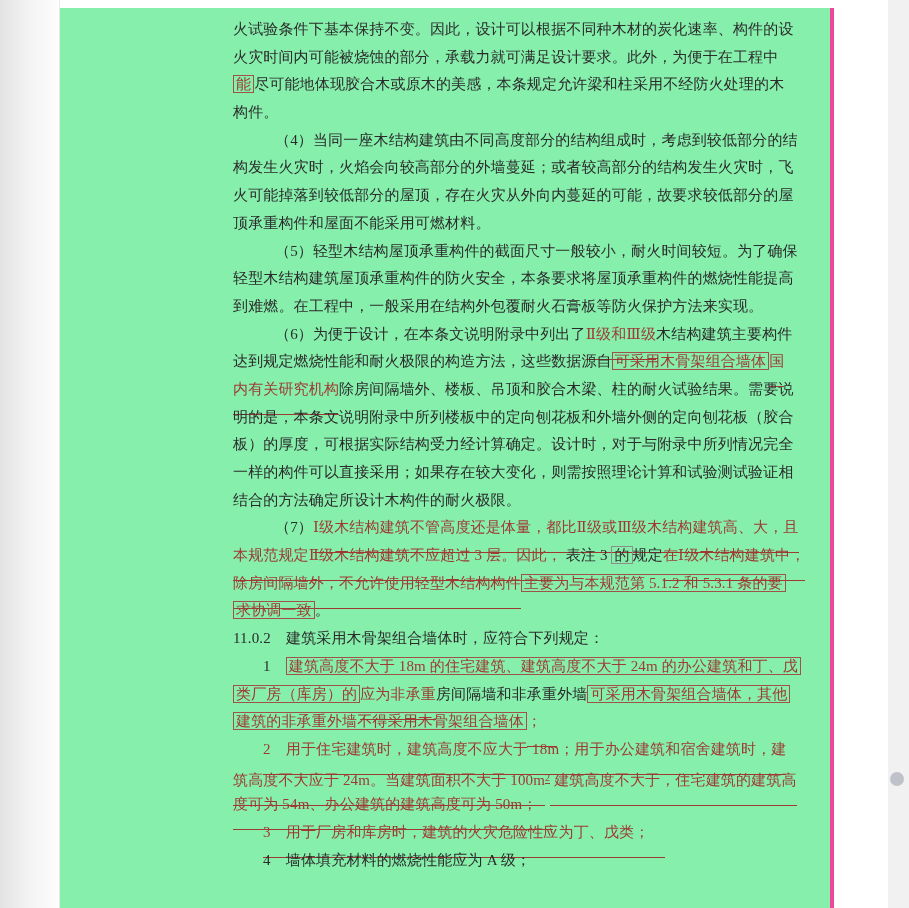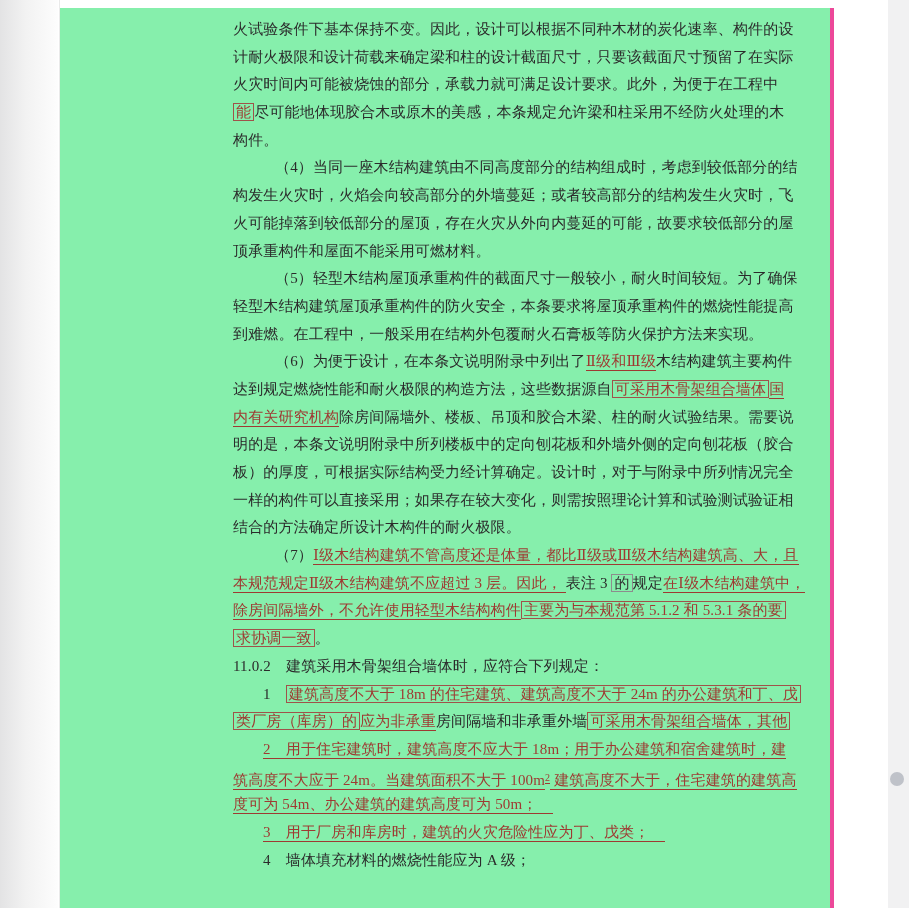--- a/index.html
+++ b/index.html
@@ -34,35 +34,34 @@
     position:absolute;left:173px;top:8px;width:600px;
     font-size:15px;letter-spacing:0.15px;color:#2b2b2b;
   }
   .line{
     height:27.7px;line-height:27.7px;white-space:nowrap;
   }
   .ind0{padding-left:0;}
   .ind1{padding-left:42px;}   
   .ind2{padding-left:30px;}   
   .seg-k{color:#2b2b2b;}
-  .seg-i{color:#9e3a32;border-bottom:1px solid #9e3a32;padding-bottom:1px;}
+  .seg-i{color:#9e3a32;border-bottom:1px solid #9e3a32;padding-bottom:17px;}
   .seg-d{color:#9e3a32;border:1px solid #a0524a;padding:0 2px;}
   .seg-dk{color:#333333;border:1px solid #8d8d8d;padding:0 2px;}
   .seg-is{color:#9e3a32;border-bottom:1px solid #9e3a32;vertical-align:4px;font-size:10px;}
 </style>
 </head>
 <body>
 
 <div class="edge-shadow"></div>
 <div class="page-left-line"></div>
 
 <div class="page">
   <div class="content">
       <div class="line ind0"><span class="seg-k">火试验条件下基本保持不变。因此，设计可以根据不同种木材的炭化速率、构件的设</span></div>
-      <div class="line ind0"><span class="seg-k">计耐火极限和设计荷载来确定梁和柱的设计截面尺寸，只要该截面尺寸预留了在实际</span></div>
       <div class="line ind0"><span class="seg-k">火灾时间内可能被烧蚀的部分，承载力就可满足设计要求。此外，为便于在工程中</span></div>
       <div class="line ind0"><span class="seg-d">能</span><span class="seg-k">尽可能地体现胶合木或原木的美感，本条规定允许梁和柱采用不经防火处理的木</span></div>
       <div class="line ind0"><span class="seg-k">构件。</span></div>
       <div class="line ind1"><span class="seg-k">（4）当同一座木结构建筑由不同高度部分的结构组成时，考虑到较低部分的结</span></div>
       <div class="line ind0"><span class="seg-k">构发生火灾时，火焰会向较高部分的外墙蔓延；或者较高部分的结构发生火灾时，飞</span></div>
       <div class="line ind0"><span class="seg-k">火可能掉落到较低部分的屋顶，存在火灾从外向内蔓延的可能，故要求较低部分的屋</span></div>
       <div class="line ind0"><span class="seg-k">顶承重构件和屋面不能采用可燃材料。</span></div>
       <div class="line ind1"><span class="seg-k">（5）轻型木结构屋顶承重构件的截面尺寸一般较小，耐火时间较短。为了确保</span></div>
       <div class="line ind0"><span class="seg-k">轻型木结构建筑屋顶承重构件的防火安全，本条要求将屋顶承重构件的燃烧性能提高</span></div>
       <div class="line ind0"><span class="seg-k">到难燃。在工程中，一般采用在结构外包覆耐火石膏板等防火保护方法来实现。</span></div>
@@ -73,20 +72,21 @@
       <div class="line ind0"><span class="seg-k">板）的厚度，可根据实际结构受力经计算确定。设计时，对于与附录中所列情况完全</span></div>
       <div class="line ind0"><span class="seg-k">一样的构件可以直接采用；如果存在较大变化，则需按照理论计算和试验测试验证相</span></div>
       <div class="line ind0"><span class="seg-k">结合的方法确定所设计木构件的耐火极限。</span></div>
       <div class="line ind1"><span class="seg-k">（7）</span><span class="seg-i">Ⅰ级木结构建筑不管高度还是体量，都比Ⅱ级或Ⅲ级木结构建筑高、大，且</span></div>
       <div class="line ind0"><span class="seg-i">本规范规定Ⅱ级木结构建筑不应超过 3 层。因此， </span><span class="seg-k">表注 3 </span><span class="seg-dk">的</span><span class="seg-k">规定</span><span class="seg-i">在Ⅰ级木结构建筑中，</span></div>
       <div class="line ind0"><span class="seg-i">除房间隔墙外，不允许使用轻型木结构构件</span><span class="seg-d">主要为与本规范第 5.1.2 和 5.3.1 条的要</span></div>
       <div class="line ind0"><span class="seg-d">求协调一致</span><span class="seg-k">。</span></div>
       <div class="line ind0"><span class="seg-k">11.0.2　建筑采用木骨架组合墙体时，应符合下列规定：</span></div>
       <div class="line ind2"><span class="seg-k">1　</span><span class="seg-d">建筑高度不大于 18m 的住宅建筑、建筑高度不大于 24m 的办公建筑和丁、戊</span></div>
       <div class="line ind0"><span class="seg-d">类厂房（库房）的</span><span class="seg-i">应为非承重</span><span class="seg-k">房间隔墙和非承重外墙</span><span class="seg-d">可采用木骨架组合墙体，其他</span></div>
+      <div class="line ind0"><span class="seg-d">建筑的非承重外墙不得采用木骨架组合墙体</span><span class="seg-i">；　</span></div>
       <div class="line ind2"><span class="seg-i">2　用于住宅建筑时，建筑高度不应大于 18m；用于办公建筑和宿舍建筑时，建</span></div>
       <div class="line ind0"><span class="seg-i">筑高度不大应于 24m。当建筑面积不大于 100m</span><span class="seg-is">2</span><span class="seg-i"> 建筑高度不大于，住宅建筑的建筑高</span></div>
       <div class="line ind0"><span class="seg-i">度可为 54m、办公建筑的建筑高度可为 50m；　</span></div>
       <div class="line ind2"><span class="seg-i">3　用于厂房和库房时，建筑的火灾危险性应为丁、戊类；　</span></div>
       <div class="line ind2"><span class="seg-k">4　墙体填充材料的燃烧性能应为 A 级；</span></div>
     </div>
 </div>
 
 <div class="scroll-track"></div>
 <div class="scroll-dot"></div>

